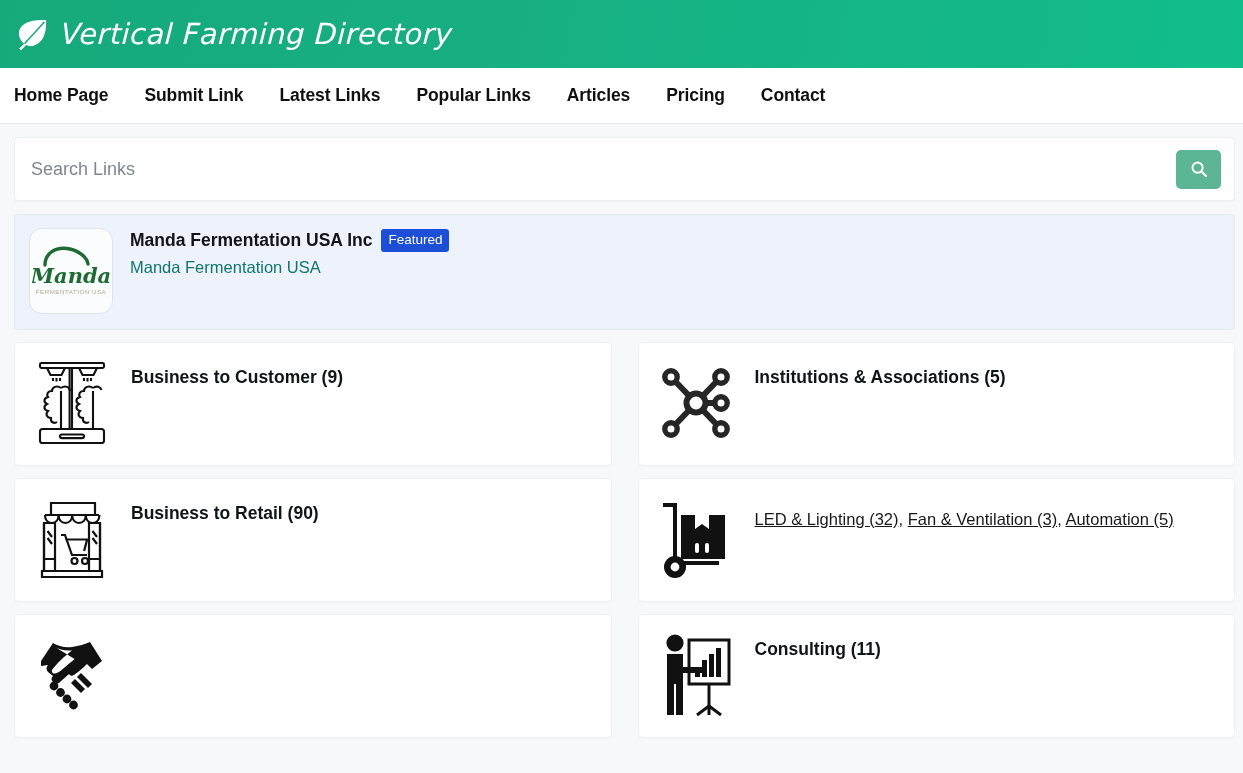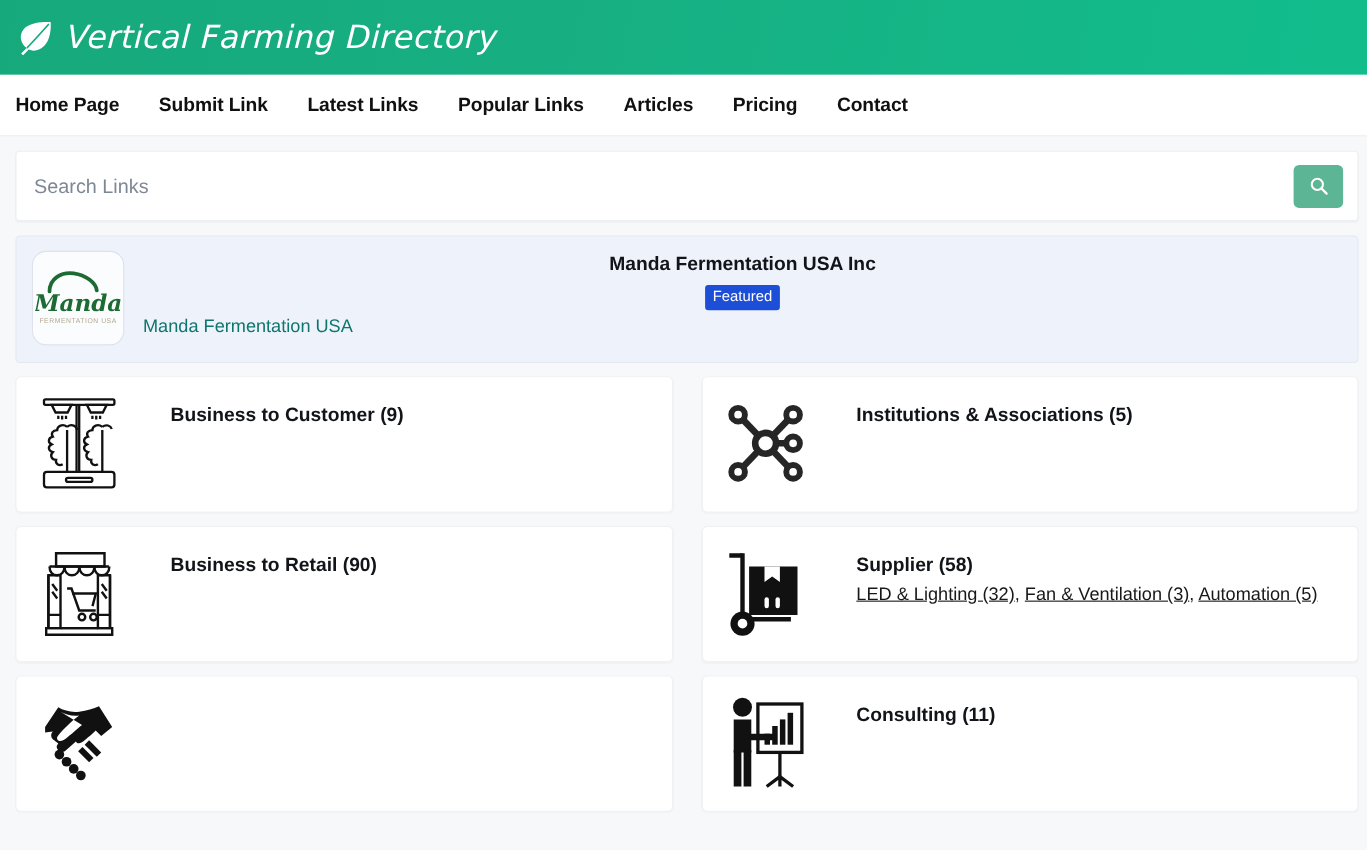--- a/index.html
+++ b/index.html
@@ -126,21 +126,20 @@
     display: flex;
     align-items: center;
     justify-content: center;
   }
   .featured-thumb svg { width: 78px; height: 80px; display: block; }
   .featured-body { flex: 1 1 auto; min-width: 0; padding-top: 1px; }
   .featured-titlerow {
     display: flex;
     align-items: center;
     gap: 9px;
-    flex-direction: column;
   }
   .featured-title {
     font-size: 17.5px;
     font-weight: bold;
     color: #111418;
     white-space: nowrap;
   }
   .featured-badge {
     background: #1d4ed8;
     color: #ffffff;
@@ -187,21 +186,21 @@
   }
   .cat-icon {
     width: 82px;
     height: 96px;
     flex: 0 0 auto;
     display: flex;
     align-items: center;
     justify-content: center;
   }
   .cat-icon svg { display: block; width: 100%; height: 100%; }
-  .cat-text { padding-top: 12px; min-width: 0; margin-left: 24px; }
+  .cat-text { padding-top: 12px; min-width: 0; }
   .cat-title {
     font-size: 17.5px;
     font-weight: bold;
     color: #111418;
     white-space: nowrap;
   }
   .cat-subs {
     margin-top: 7px;
     font-size: 16.5px;
     color: #1c1c1c;
@@ -364,21 +363,20 @@
           <path d="M40 24h14v14l-7-5-7 5z" fill="#ffffff"></path>
           <g fill="#ffffff">
             <rect x="40" y="52" width="4" height="10" rx="2"></rect>
             <rect x="50" y="52" width="4" height="10" rx="2"></rect>
           </g>
           <circle cx="20" cy="76" r="11" fill="#111111"></circle>
           <circle cx="20" cy="76" r="4.4" fill="#ffffff"></circle>
         </svg>
       </div>
       <div class="cat-text">
-        <div class="cat-title">Supplier (58)</div>
         <div class="cat-subs"><a class="cat-sub-link">LED &amp; Lighting (32)</a><span>, </span><a class="cat-sub-link">Fan &amp; Ventilation (3)</a><span>, </span><a class="cat-sub-link">Automation (5)</a></div>
       </div>
     </div>
 
     <div class="cat-card">
       <div class="cat-icon">
         <svg viewBox="0 0 82 96" aria-hidden="true">
           <path d="M10 34L22 16c5 3 12 5 19 4c7-1 13-3 18-5l12 19l-10 8l-5-5c-4 4-10 9-13 11c-2 1-4 1-5-1l-9 8c-2 2-5 2-7 0c-2-2-2-4 0-6l-5-4c-2-2-2-5 0-7l-7 1z" fill="#111111"></path>
           <path d="M24 20c4 2.4 10.4 4.2 17 3.4c-8 6-15 13-19.4 18.6c-1.6 2-0.4 4.6 2 4.6c2 0 4.4-1.4 7-3.6c5-4.2 10-8.6 13-11" fill="#ffffff"></path>
           <g fill="#111111">

